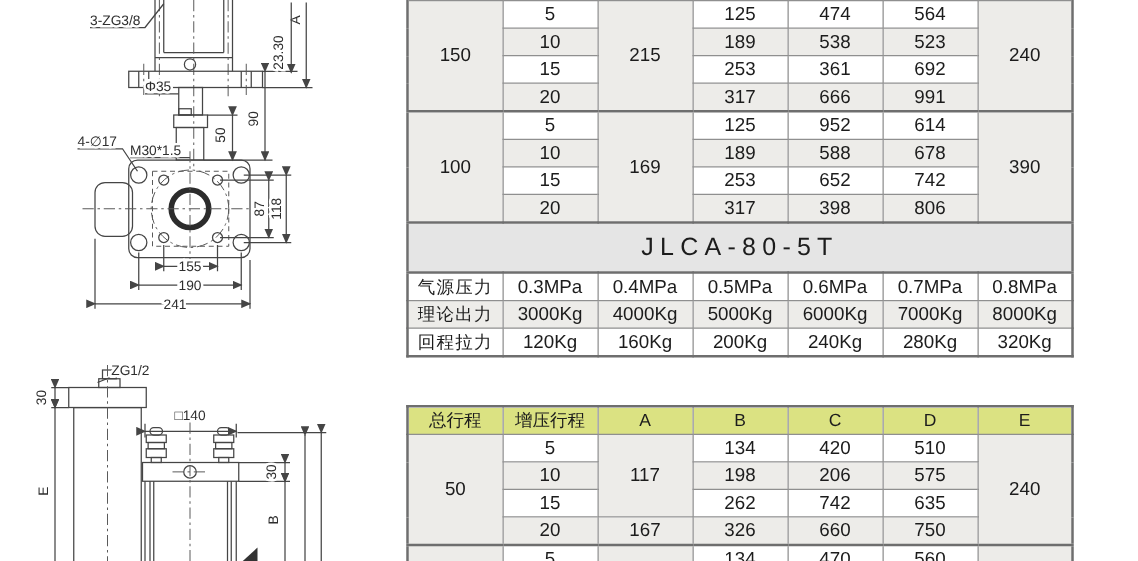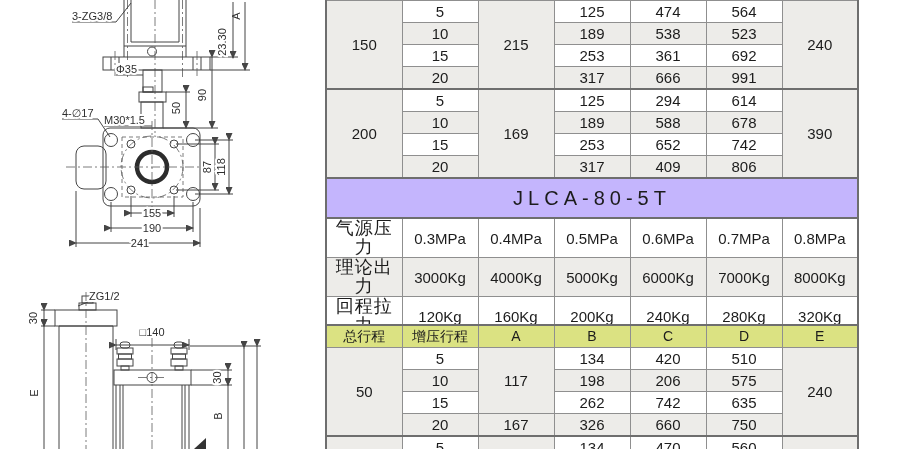--- a/index.html
+++ b/index.html
@@ -5,22 +5,22 @@
   html,body{margin:0;padding:0;background:#fff;}
   #stage{position:relative;width:910px;height:449px;background:#fff;overflow:hidden;
          font-family:Liberation Sans, sans-serif;color:#1c1c1c;}
   table{border-collapse:collapse;table-layout:fixed;position:absolute;left:325px;width:534px;
         font-size:15px;text-align:center;}
   td,th{border:1px solid #8f8f8f;height:21px;line-height:19px;padding:0;overflow:hidden;
         font-weight:normal;}
   .w{background:#ffffff;}
   .g{background:#edece9;}
   .hdr{background:#dbe282;font-size:14px;}
-  .lab{font-size:18px;letter-spacing:1px;margin-left:28px;}
-  .band{background:#c4b5fd;height:38px;line-height:38px;font-size:20px;letter-spacing:5px;
+  .lab{font-size:14px;letter-spacing:1px;margin-left:28px;}
+  .band{background:#e5e5e5;height:38px;line-height:38px;font-size:20px;letter-spacing:5px;
         border-top:2px solid #6e6e6e;border-bottom:2px solid #6e6e6e;}
   .thick{border-top:2px solid #6e6e6e;}
   #t1{top:0;border:2px solid #6e6e6e;border-top:none;}
   #t3{top:324px;border:2px solid #6e6e6e;}
   svg{position:absolute;left:0;}
   #dw1{top:0;}
   #dw2{top:289px;}
   .ln{stroke:#454545;stroke-width:1;fill:none;}
   .cl{stroke:#5a5a5a;stroke-width:0.8;fill:none;stroke-dasharray:9 3 2 3;}
   .dsh{stroke:#5a5a5a;stroke-width:0.8;fill:none;stroke-dasharray:4 3;}
@@ -183,44 +183,44 @@
     <td class="w">361</td>
     <td class="w">692</td>
   </tr>
   <tr>
     <td class="g">20</td>
     <td class="g">317</td>
     <td class="g">666</td>
     <td class="g">991</td>
   </tr>
   <tr>
-    <td class="g thick" rowspan="4">200</td>
+    <td class="g thick" rowspan="4">100</td>
     <td class="w thick">5</td>
     <td class="g thick" rowspan="4">169</td>
     <td class="w thick">125</td>
-    <td class="w thick">294</td>
+    <td class="w thick">952</td>
     <td class="w thick">614</td>
     <td class="g thick" rowspan="4">390</td>
   </tr>
   <tr>
     <td class="g">10</td>
     <td class="g">189</td>
     <td class="g">588</td>
     <td class="g">678</td>
   </tr>
   <tr>
     <td class="w">15</td>
     <td class="w">253</td>
     <td class="w">652</td>
     <td class="w">742</td>
   </tr>
   <tr>
     <td class="g">20</td>
     <td class="g">317</td>
-    <td class="g">409</td>
+    <td class="g">398</td>
     <td class="g">806</td>
   </tr>
   <tr>
     <td class="band" colspan="7">JLCA-80-5T</td>
   </tr>
   <tr>
     <td class="w lab">气源压力</td>
     <td class="w">0.3MPa</td>
     <td class="w">0.4MPa</td>
     <td class="w">0.5MPa</td>

